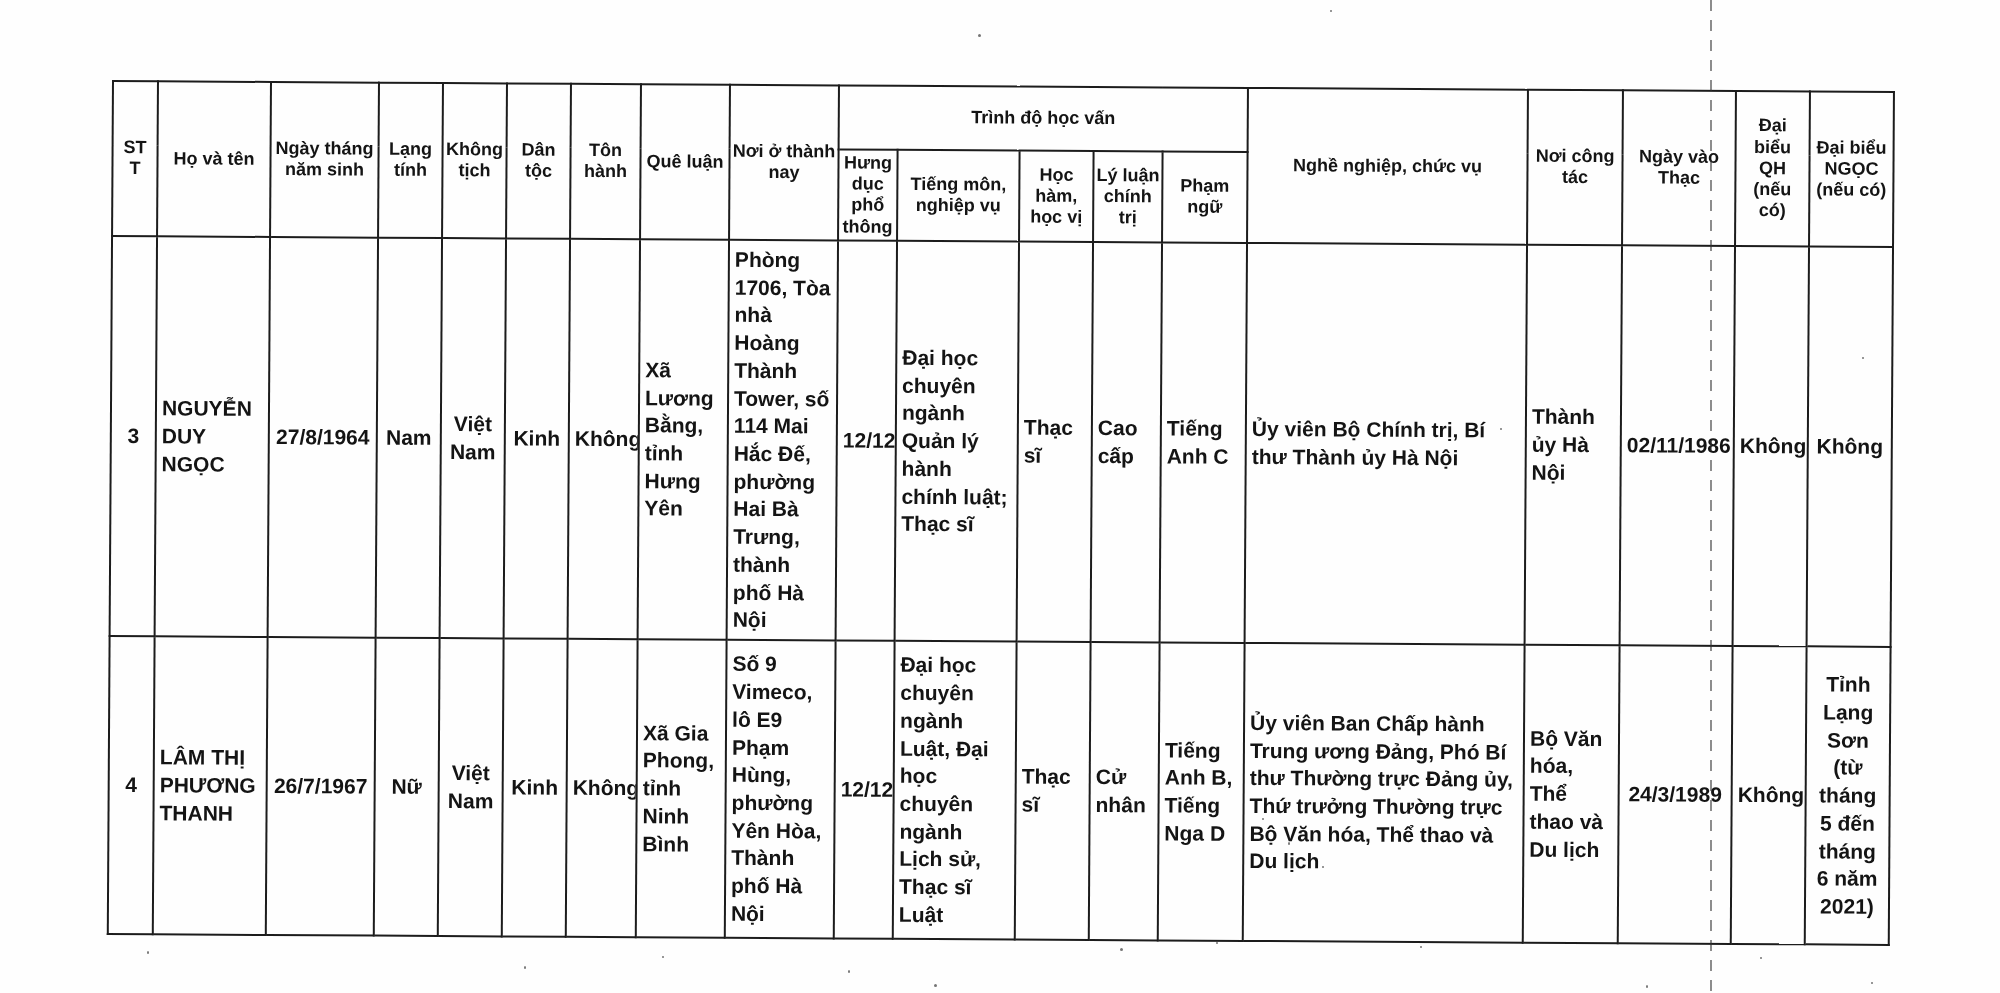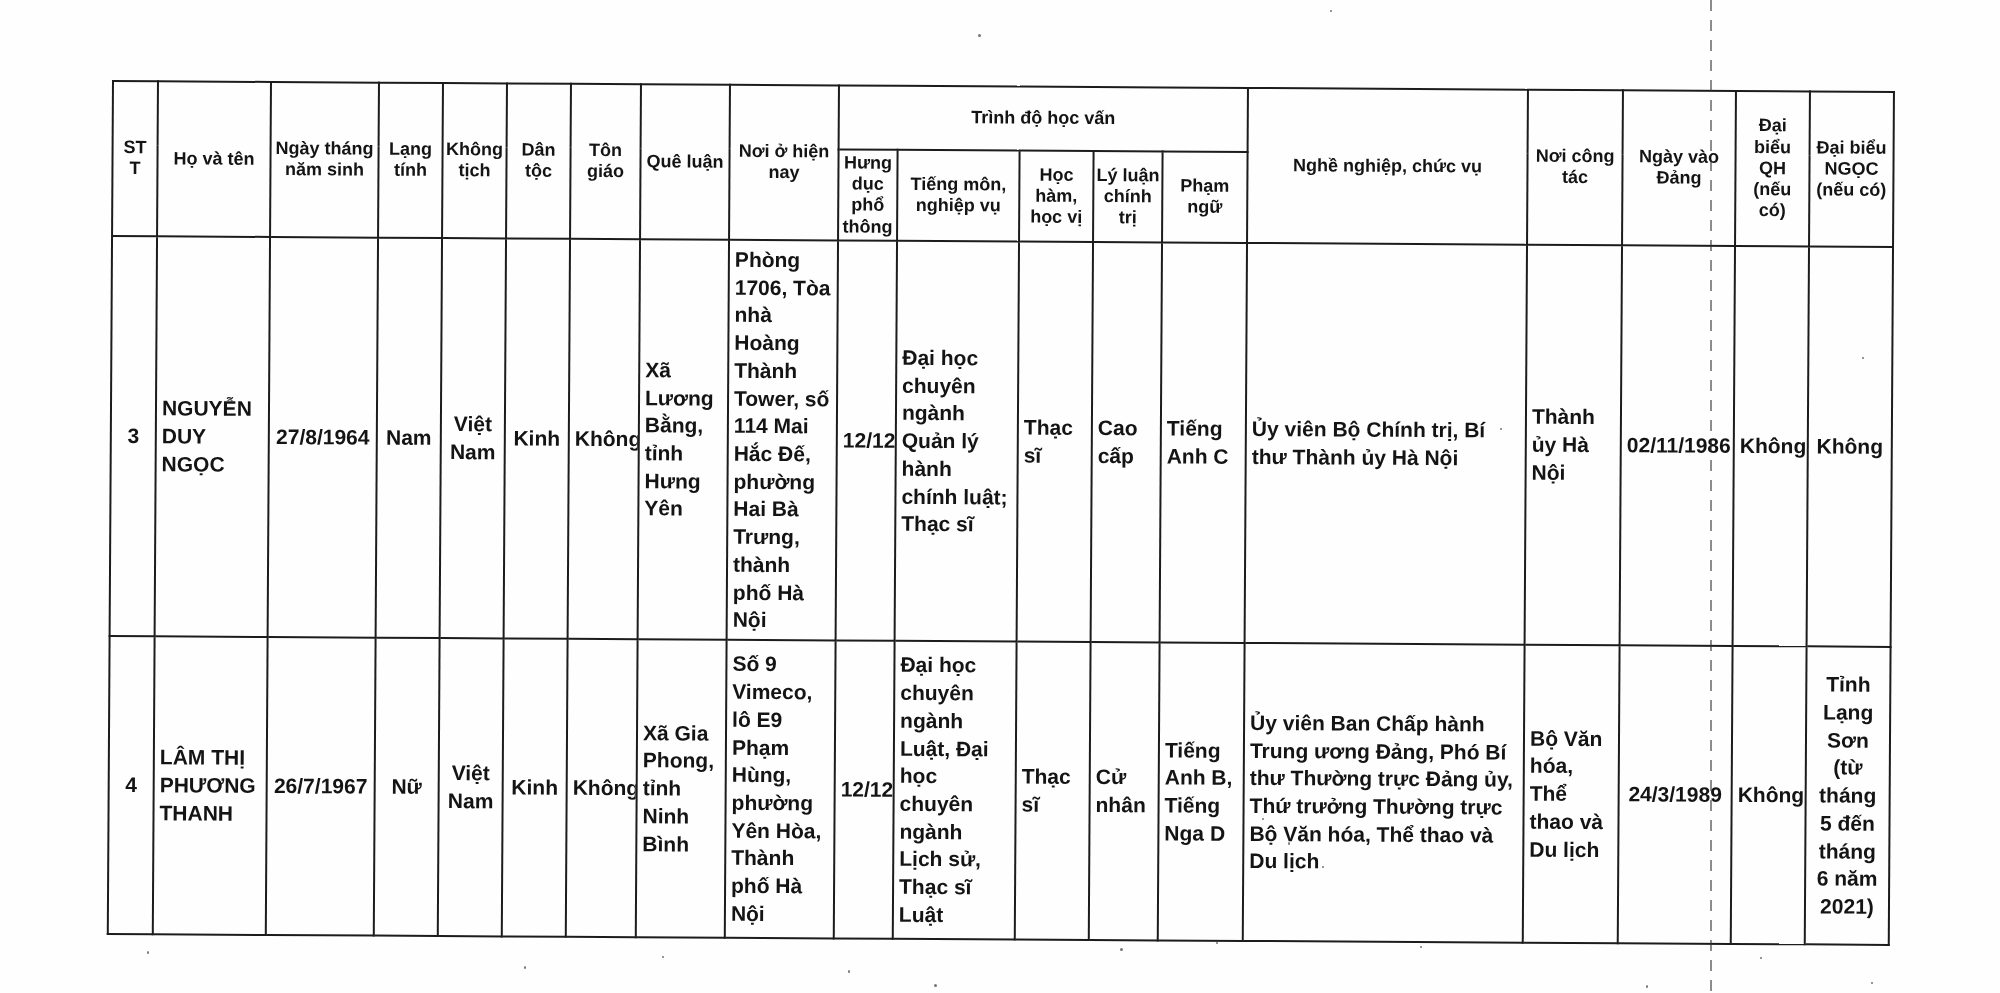--- a/index.html
+++ b/index.html
@@ -79,27 +79,27 @@
       </colgroup>
       <thead>
         <tr class="h1">
           <th rowspan="2" class="pre">ST
 T</th>
           <th rowspan="2">Họ và tên</th>
           <th rowspan="2">Ngày tháng năm sinh</th>
           <th rowspan="2">Lạng tính</th>
           <th rowspan="2">Không tịch</th>
           <th rowspan="2">Dân tộc</th>
-          <th rowspan="2">Tôn giáo</th>
+          <th rowspan="2">Tôn hành</th>
           <th rowspan="2">Quê luận</th>
-          <th rowspan="2">Nơi ở hiện nay</th>
+          <th rowspan="2">Nơi ở thành nay</th>
           <th colspan="5">Trình độ học vấn</th>
           <th rowspan="2">Nghề nghiệp, chức vụ</th>
           <th rowspan="2">Nơi công tác</th>
-          <th rowspan="2">Ngày vào Đảng</th>
+          <th rowspan="2">Ngày vào Thạc</th>
           <th rowspan="2">Đại biểu QH (nếu có)</th>
           <th rowspan="2">Đại biểu NGỌC (nếu có)</th>
         </tr>
         <tr class="h2">
           <th>Hưng dục phổ thông</th>
           <th>Tiếng môn, nghiệp vụ</th>
           <th>Học hàm, học vị</th>
           <th>Lý luận chính trị</th>
           <th>Phạm ngữ</th>
         </tr>

